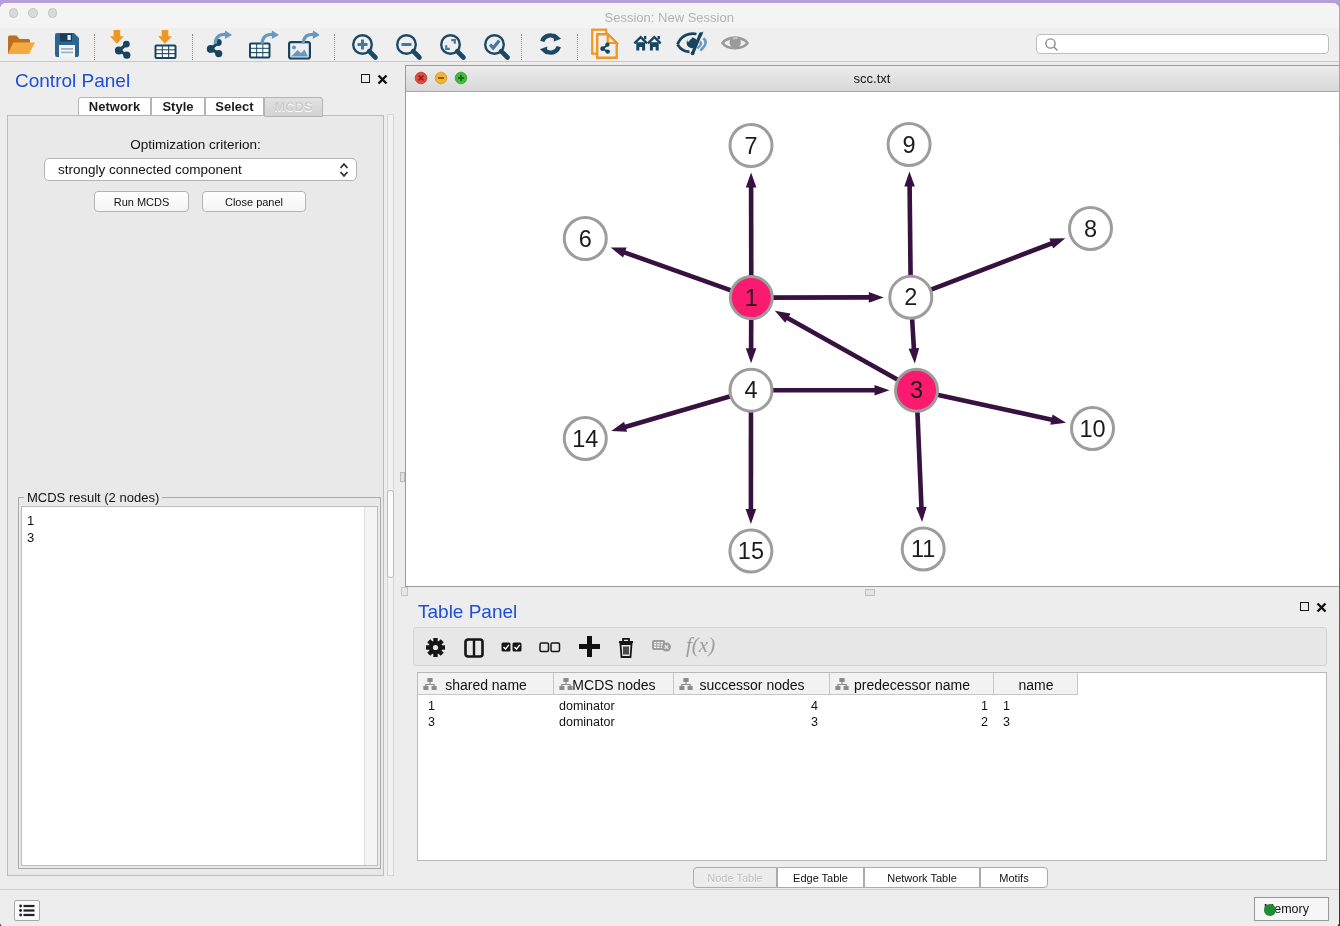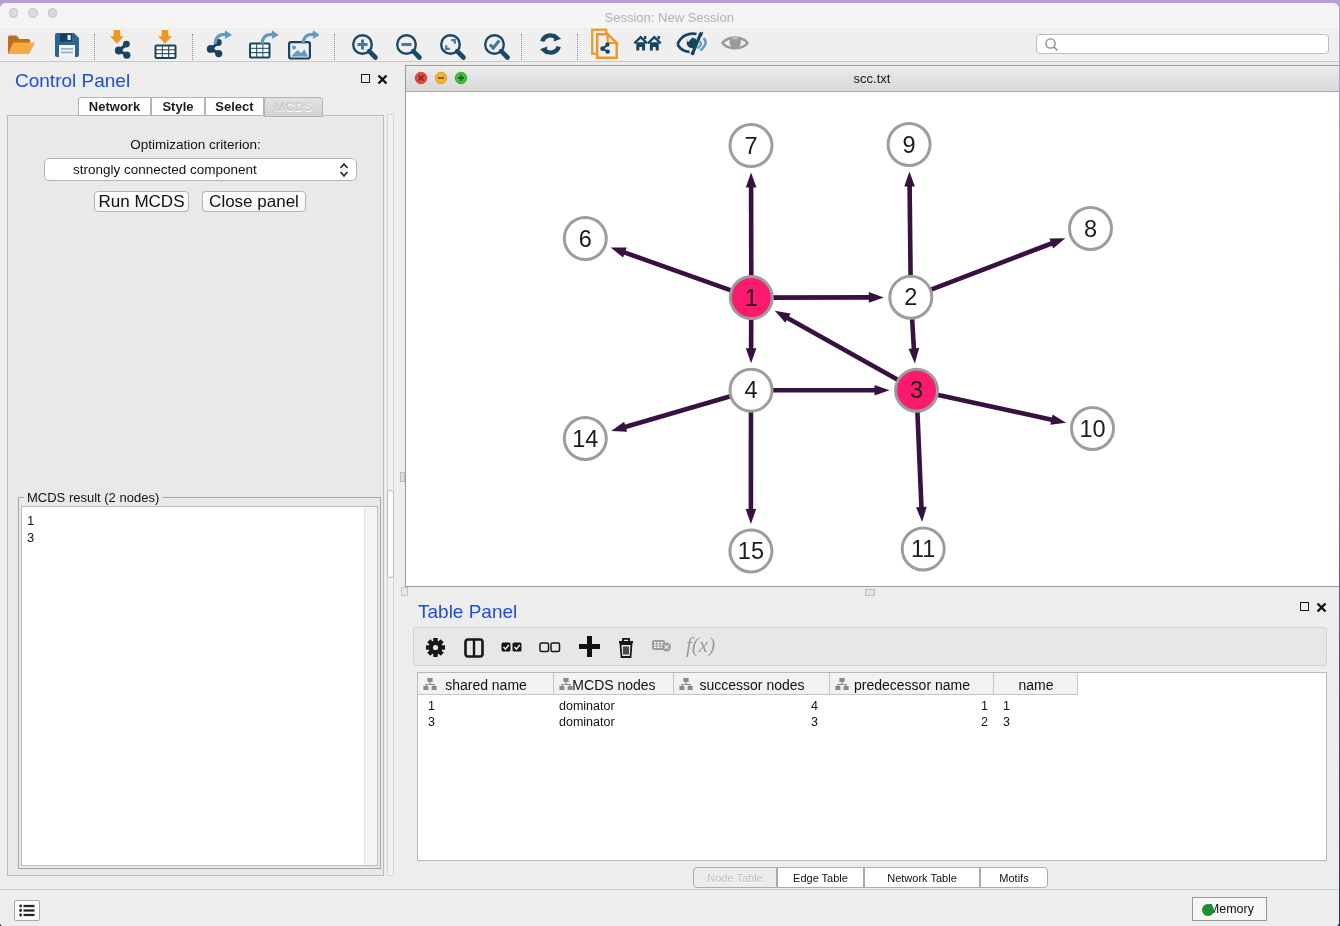--- a/index.html
+++ b/index.html
@@ -13,21 +13,21 @@
 .title { position:absolute; top:7px; width:100%; text-align:center; color:#b2b2b2; font-size:13px; }
 .toolbar { position:absolute; left:0; top:28px; width:100%; height:34px; background:#efefef;
   border-bottom:1px solid #c9c9c9; }
 .sep { position:absolute; top:34px; height:26px; width:0; border-left:1px dotted #8f8f8f; }
 .search { position:absolute; left:1036px; top:34px; width:293px; height:20px; background:#fff;
   border:1px solid #bdbdbd; border-radius:4px; }
 .panelhead { font-size:19px; color:#1d4ed8; }
 .tab { position:absolute; top:0; height:19px; background:#fff; border:1px solid #b4b4b4;
   font-size:13px; font-weight:bold; color:#1c1c1c; text-align:center; line-height:18px; }
 .btn { position:absolute; background:linear-gradient(#ffffff,#f4f4f4); border:1px solid #b3b3b3;
-  border-radius:4px; font-size:17px; color:#111; text-align:center; }
+  border-radius:4px; font-size:11px; color:#111; text-align:center; }
 .ic-sq { position:absolute; width:9px; height:9px; border:1.6px solid #1a1a1a; }
 .th { position:absolute; font-size:14px; color:#111; }
 .cell { position:absolute; font-size:12.5px; color:#111; }
 .btab { position:absolute; top:0; height:21px; background:#fff; border:1px solid #ababab;
   font-size:11px; color:#111; text-align:center; line-height:20px; }
 </style></head><body>
 <div class="win">
     <div style="position:absolute;left:0;top:-3px;width:1338.5px;height:926px">
       <div class="titlebar">
         <div class="tl" style="left:8.9px"></div>
@@ -197,21 +197,21 @@
       <div class="ic-sq" style="left:361px;top:74px"></div>
       <svg class="abs" style="left:376px;top:73px" width="13" height="13" viewBox="0 0 13 13">
         <path d="M2.5 2.5 L10.5 10.5 M10.5 2.5 L2.5 10.5" stroke="#111" stroke-width="2.4"></path>
       </svg>
       <div class="abs" style="left:7px;top:115px;width:377px;height:761px;background:#e9e9e9;border:1px solid #bdbdbd"></div>
       <div class="tab" style="left:78px;top:97px;width:73px;border-radius:3px 0 0 0">Network</div>
       <div class="tab" style="left:151px;top:97px;width:54px">Style</div>
       <div class="tab" style="left:205px;top:97px;width:59px">Select</div>
       <div class="tab" style="left:264px;top:97px;width:59px;background:linear-gradient(#e2e2e2,#d2d2d2);color:#ccc;text-shadow:0 1px 0 #fff;border-radius:0 3px 0 0;height:20px">MCDS</div>
       <div class="abs" style="left:0;top:137px;width:391px;text-align:center;font-size:13.5px;color:#111">Optimization criterion:</div>
-      <div class="abs" style="left:44px;top:158px;width:313px;height:23px;background:#fff;border:1px solid #b3b3b3;border-radius:5px;font-size:13.5px;color:#111;line-height:22px;padding-left:28px">strongly connected component<svg width="12" height="16" viewBox="0 0 12 16" style="position:absolute;right:6px;top:3px">
+      <div class="abs" style="left:44px;top:158px;width:313px;height:23px;background:#fff;border:1px solid #b3b3b3;border-radius:5px;font-size:13.5px;color:#111;line-height:22px;padding-left:13px">strongly connected component<svg width="12" height="16" viewBox="0 0 12 16" style="position:absolute;right:6px;top:3px">
           <path d="M2.5 6 L6 2.2 L9.5 6" fill="none" stroke="#333" stroke-width="1.8"></path>
           <path d="M2.5 10 L6 13.8 L9.5 10" fill="none" stroke="#333" stroke-width="1.8"></path>
         </svg></div>
       <div class="btn" style="left:94px;top:191px;width:95px;height:21px;line-height:20px">Run MCDS</div>
       <div class="btn" style="left:202px;top:191px;width:104px;height:21px;line-height:20px">Close panel</div>
       <div class="abs" style="left:18px;top:497px;width:363px;height:372px;border:1px solid #a9a9a9">
         <div class="abs" style="left:5px;top:-8px;background:#e9e9e9;padding:0 3px;font-size:13px;color:#111">MCDS result (2 nodes)</div>
         <div class="abs" style="left:2px;top:8px;width:357px;height:360px;background:#fff;border:1px solid #bdbdbd;font-size:13px;color:#111;line-height:17px;padding:5px 0 0 5px">1<br>3<div class="abs" style="right:0;top:0;width:13px;height:100%;background:#f4f4f4;border-left:1px solid #e0e0e0"></div></div>
       </div>
       <div class="abs" style="left:386.5px;top:114px;width:7px;height:762px;background:#f2f2f2;border:1px solid #d6d6d6"></div>
@@ -413,14 +413,14 @@
           <g fill="#222">
             <circle cx="1.6" cy="2" r="1.4"></circle>
             <circle cx="1.6" cy="6.5" r="1.4"></circle>
             <circle cx="1.6" cy="11" r="1.4"></circle>
             <rect x="4.5" y="0.9" width="11" height="2.2"></rect>
             <rect x="4.5" y="5.4" width="11" height="2.2"></rect>
             <rect x="4.5" y="9.9" width="11" height="2.2"></rect>
           </g>
         </svg>
       </div>
-      <div class="abs" style="left:1192px;top:897px;width:75px;height:24px;background:#f6f6f6;border:1px solid #989898;font-size:12.5px;color:#111;text-align:right;line-height:23px;padding-right:12px">Memory<div class="abs" style="left:9px;top:6px;width:12px;height:12px;border-radius:50%;background:#1d8c33"></div></div>
+      <div class="abs" style="left:1254px;top:897px;width:75px;height:24px;background:#f6f6f6;border:1px solid #989898;font-size:12.5px;color:#111;text-align:right;line-height:23px;padding-right:19px">Memory<div class="abs" style="left:9px;top:6px;width:12px;height:12px;border-radius:50%;background:#1d8c33"></div></div>
     </div>
   </div>
 </body></html>

